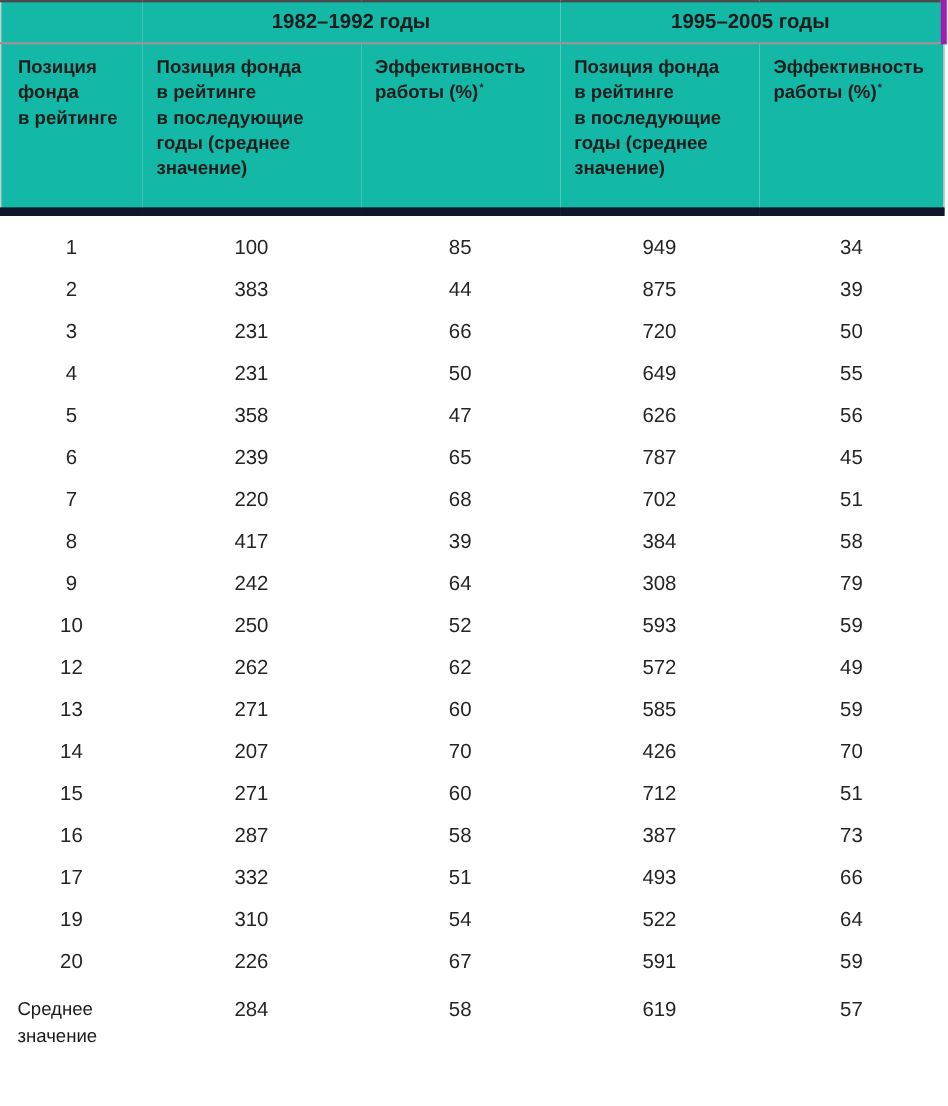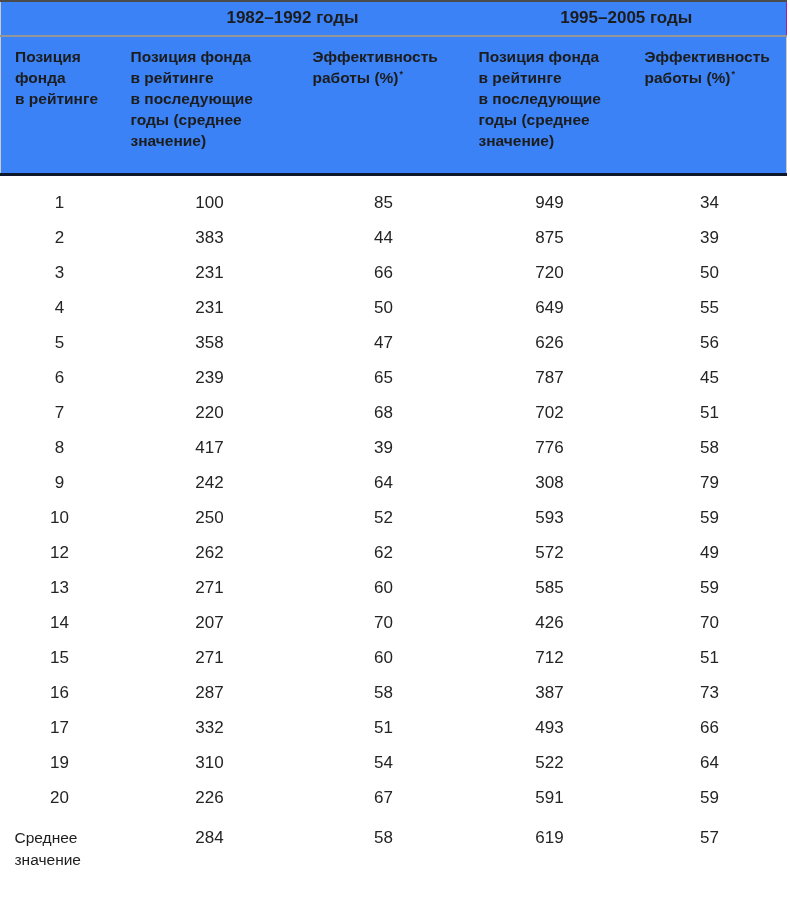--- a/index.html
+++ b/index.html
@@ -11,39 +11,39 @@
     overflow: hidden;
   }
   table.tbl {
     border-collapse: collapse;
     table-layout: fixed;
     width: 786px;
     margin: 0;
   }
   
   thead th {
-    background: #3b82f6;
+    background: #14b8a6;
     font-weight: bold;
     text-align: left;
     color: #1c1c1c;
   }
   tr.group-row th {
     border-top: 2px solid #4b4b4b;
     border-bottom: 2px solid #949698;
     font-size: 17px;
     padding: 6px 0 7px 0;
   }
   tr.group-row th.gh { text-align: center; }
   tr.group-row th:first-child { border-left: 1px solid #cbcbcb; }
-  tr.group-row th:last-child  { border-right: 1px solid #a21caf; }
+  tr.group-row th:last-child  { border-right: 5px solid #a21caf; }
   tr.sub-row th {
     font-size: 15.5px;
     line-height: 21px;
     padding: 9px 10px 22px 12px;
-    border-bottom: 3px solid #0f172a;
+    border-bottom: 7px solid #0f172a;
     vertical-align: top;
     white-space: pre-line;
   }
   tr.sub-row th:first-child { padding-left: 14px; border-left: 1px solid #cbcbcb; }
   tr.sub-row th:last-child  { border-right: 1px solid #cbcbcb; }
   sup.fn {
     font-size: 9px;
     vertical-align: super;
     line-height: 0;
     margin-left: 1px;
@@ -158,21 +158,21 @@
         <td>7</td>
         <td>220</td>
         <td>68</td>
         <td>702</td>
         <td>51</td>
       </tr>
       <tr>
         <td>8</td>
         <td>417</td>
         <td>39</td>
-        <td>776</td>
+        <td>384</td>
         <td>58</td>
       </tr>
       <tr>
         <td>9</td>
         <td>242</td>
         <td>64</td>
         <td>308</td>
         <td>79</td>
       </tr>
       <tr>

